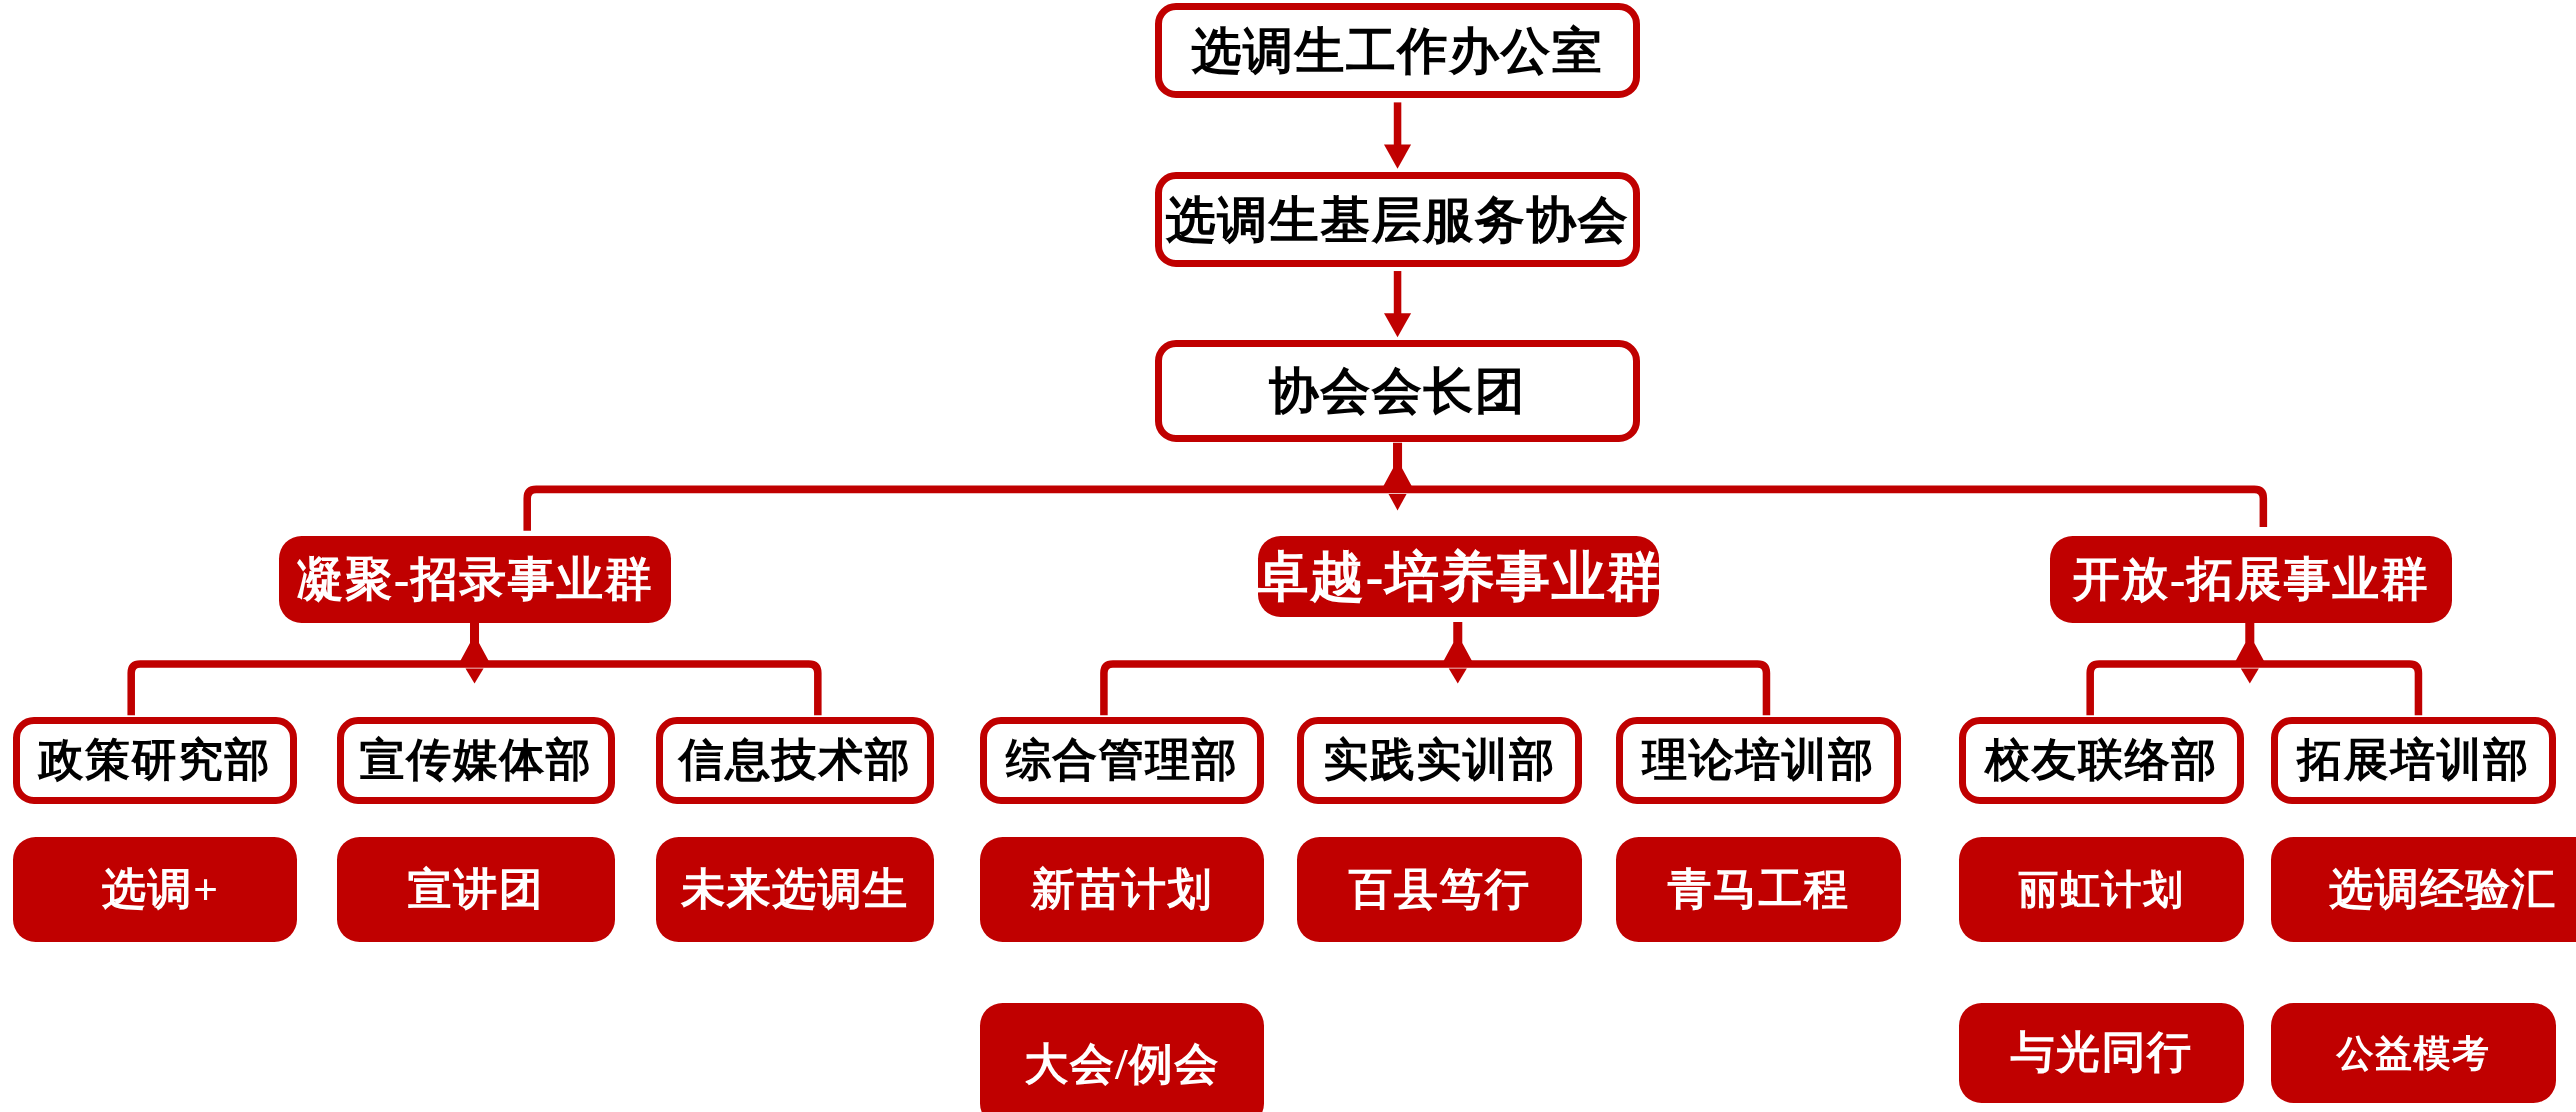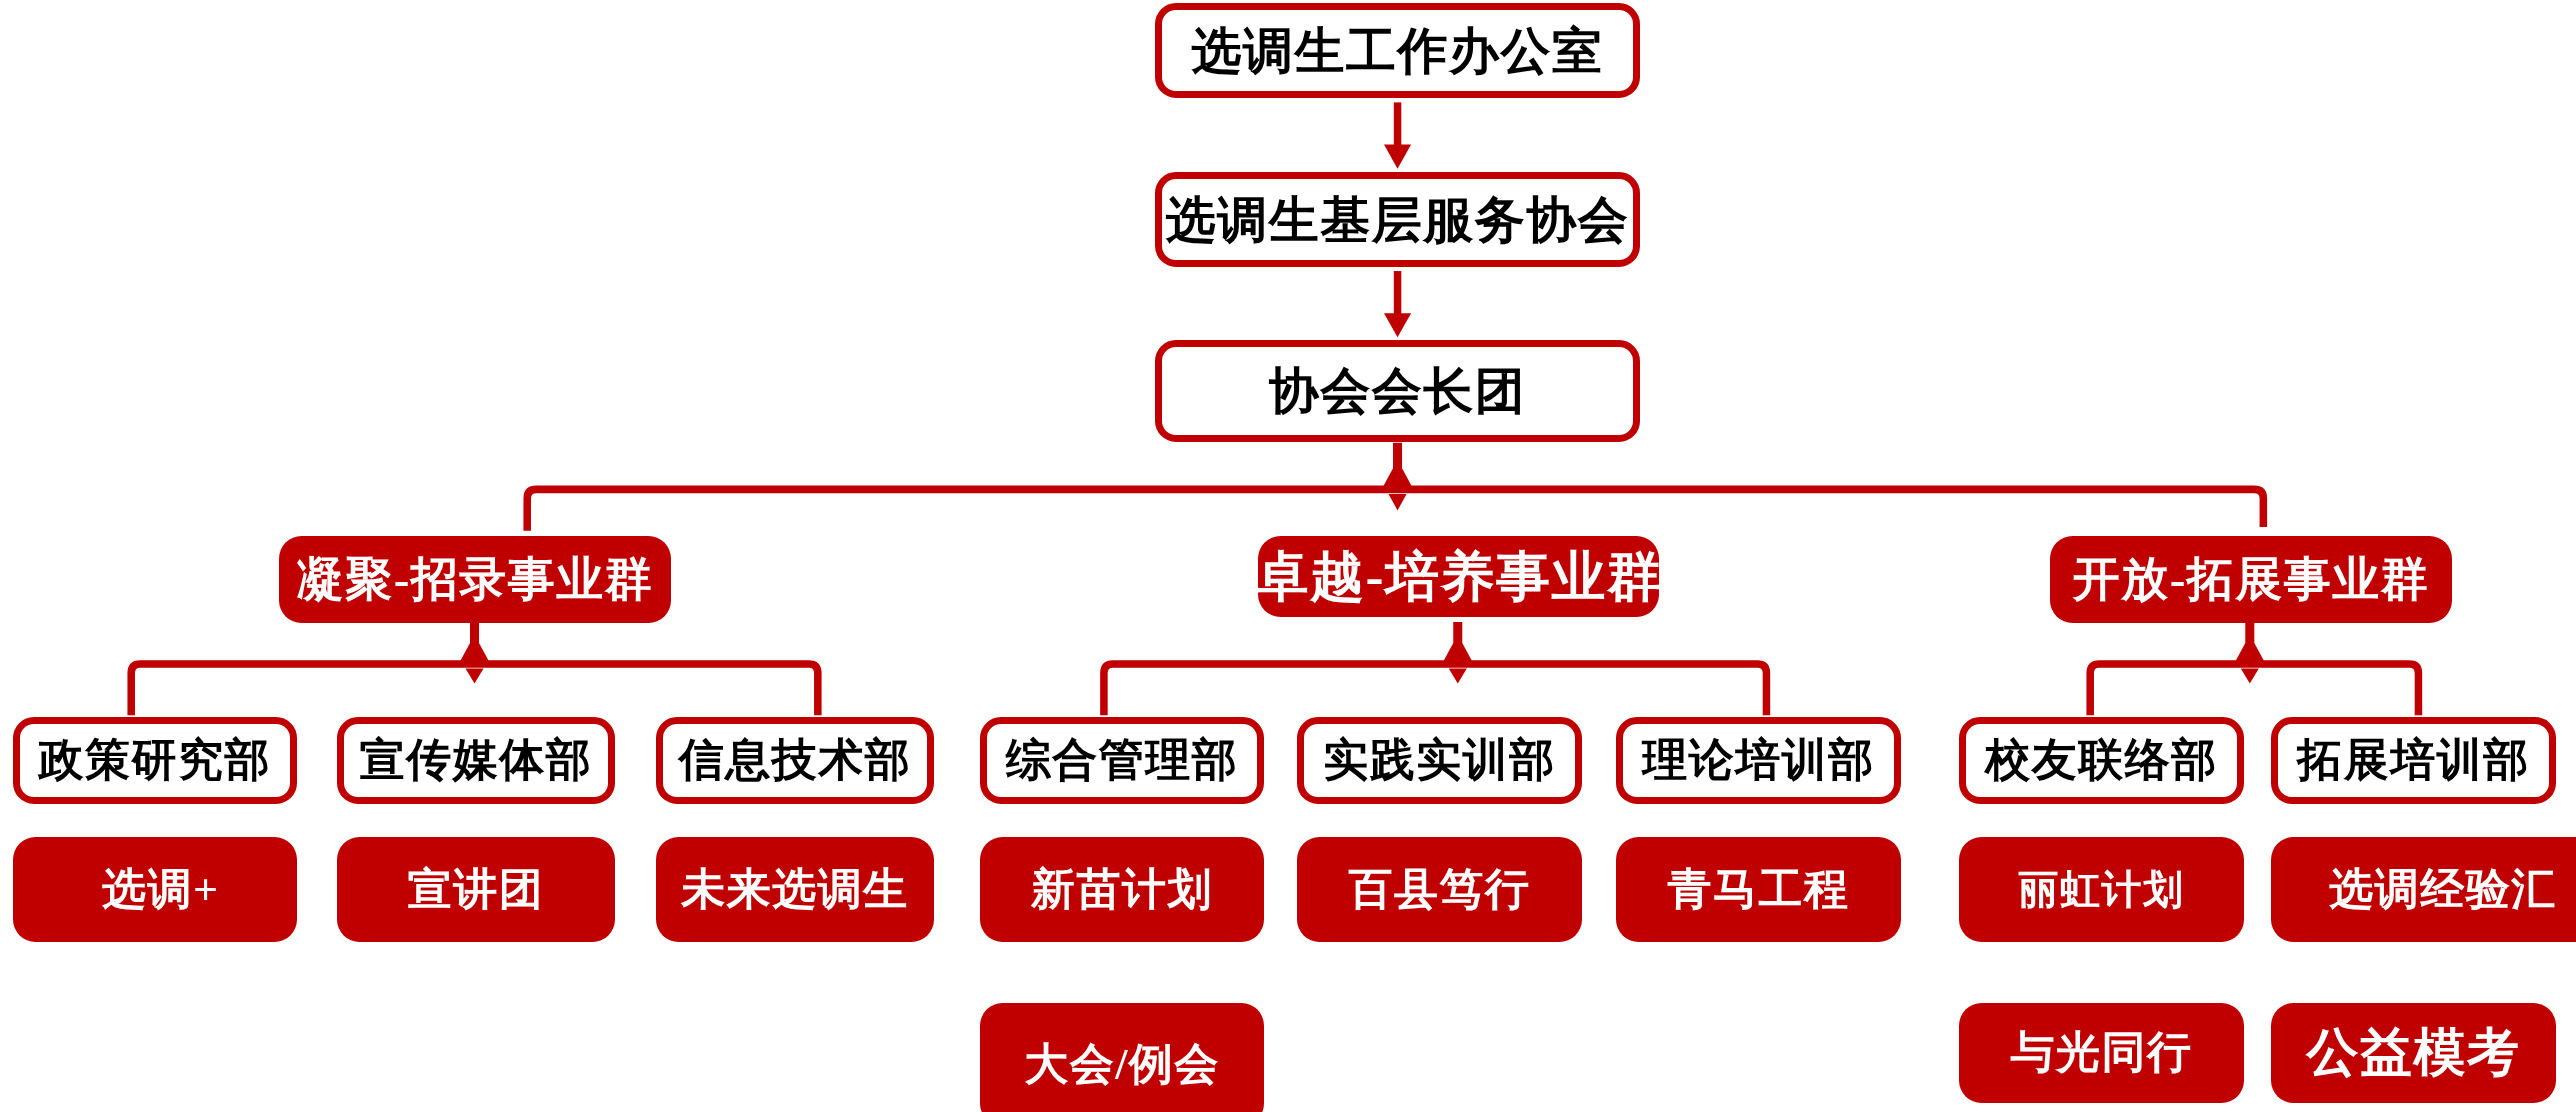--- a/index.html
+++ b/index.html
@@ -116,16 +116,16 @@
   <div class="node solid" style="left:1616px;top:837px;width:285px;height:105px;font-size:44px;">青马工程</div>
 
   <div class="node solid" style="left:1959px;top:837px;width:285px;height:105px;font-size:40px;">丽虹计划</div>
 
   <div class="node solid" style="left:2271px;top:837px;width:344px;height:105px;font-size:44px;">选调经验汇</div>
 
   <div class="node solid" style="left:980px;top:1003px;width:284px;height:123px;font-size:44px;">大会/例会</div>
 
   <div class="node solid" style="left:1959px;top:1003px;width:285px;height:100px;font-size:44px;">与光同行</div>
 
-  <div class="node solid" style="left:2271px;top:1003px;width:285px;height:100px;font-size:52px;">公益模考</div>
+  <div class="node solid" style="left:2271px;top:1003px;width:285px;height:100px;font-size:37px;">公益模考</div>
 
 </div>
 
 
 </body></html>

